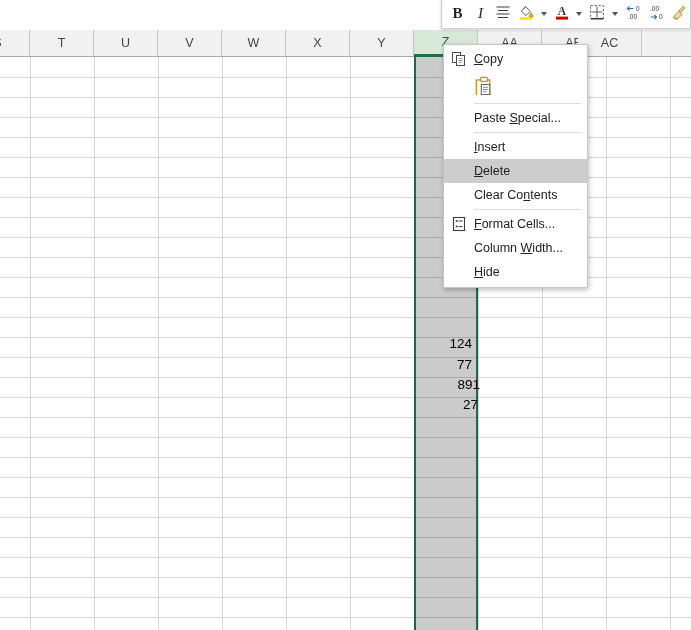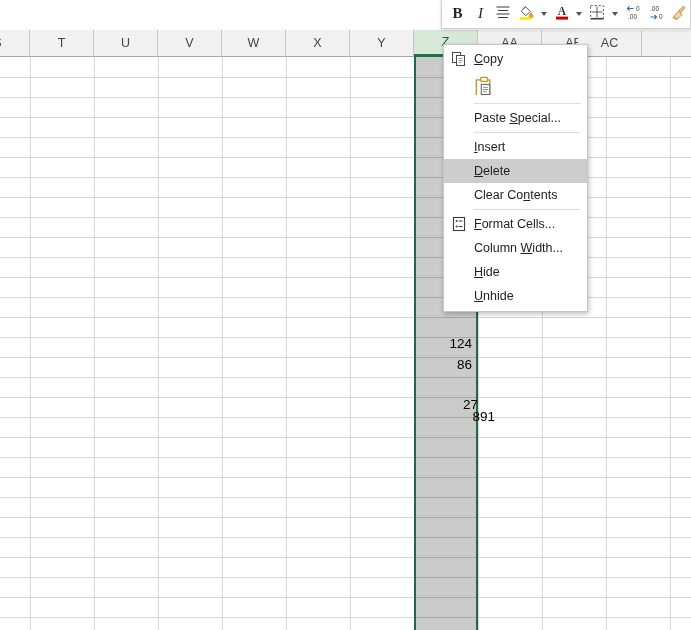--- a/index.html
+++ b/index.html
@@ -278,22 +278,22 @@
       <div class="sel-hline" style="top: 440px; left: 416px; width: 60px;"></div>
       <div class="sel-hline" style="top: 460px; left: 416px; width: 60px;"></div>
       <div class="sel-hline" style="top: 480px; left: 416px; width: 60px;"></div>
       <div class="sel-hline" style="top: 500px; left: 416px; width: 60px;"></div>
       <div class="sel-hline" style="top: 520px; left: 416px; width: 60px;"></div>
       <div class="sel-hline" style="top: 540px; left: 416px; width: 60px;"></div>
       <div class="sel-hline" style="top: 560px; left: 416px; width: 60px;"></div>
       <div class="sel-edge" style="left: 414px; background: rgb(34, 105, 74);"></div>
       <div class="sel-edge" style="left: 476px; background: rgb(34, 105, 74);"></div>
       <div class="cell-val" style="left: 416px; width: 60px; top: 277px;">124</div>
-      <div class="cell-val" style="left: 416px; width: 60px; top: 298px;">86</div>
-      <div class="cell-val" style="left: 439px; width: 60px; top: 318px; margin-top: 32px;">891</div>
+      <div class="cell-val" style="left: 416px; width: 60px; top: 298px;">77</div>
+      <div class="cell-val" style="left: 424px; width: 60px; top: 318px;">891</div>
       <div class="cell-val" style="left: 416px; width: 66px; top: 338px;">27</div>
     </div>
 
 </div>
 
 <div id="mini-toolbar">
     <div class="tb-btn">
       <span class="tb-bold">B</span>
     </div>
     <div class="tb-btn">
@@ -408,17 +408,13 @@
       <span class="mi-label"><u>F</u>ormat Cells...</span>
     </div>
     <div class="mi">
       <span class="mi-icon"></span>
       <span class="mi-label">Column <u>W</u>idth...</span>
     </div>
     <div class="mi">
       <span class="mi-icon"></span>
       <span class="mi-label"><u>H</u>ide</span>
     </div>
-    <div class="mi">
-      <span class="mi-icon"></span>
-      <span class="mi-label"><u>U</u>nhide</span>
-    </div>
   </div>
 
 </body></html>

